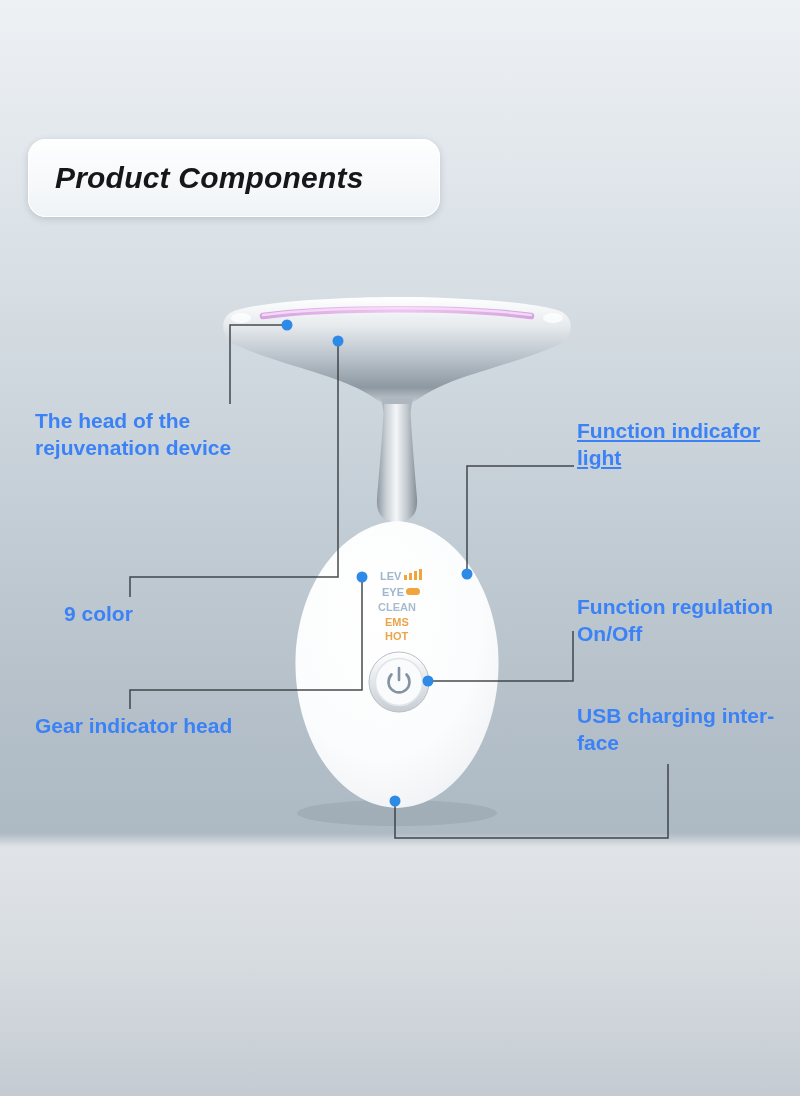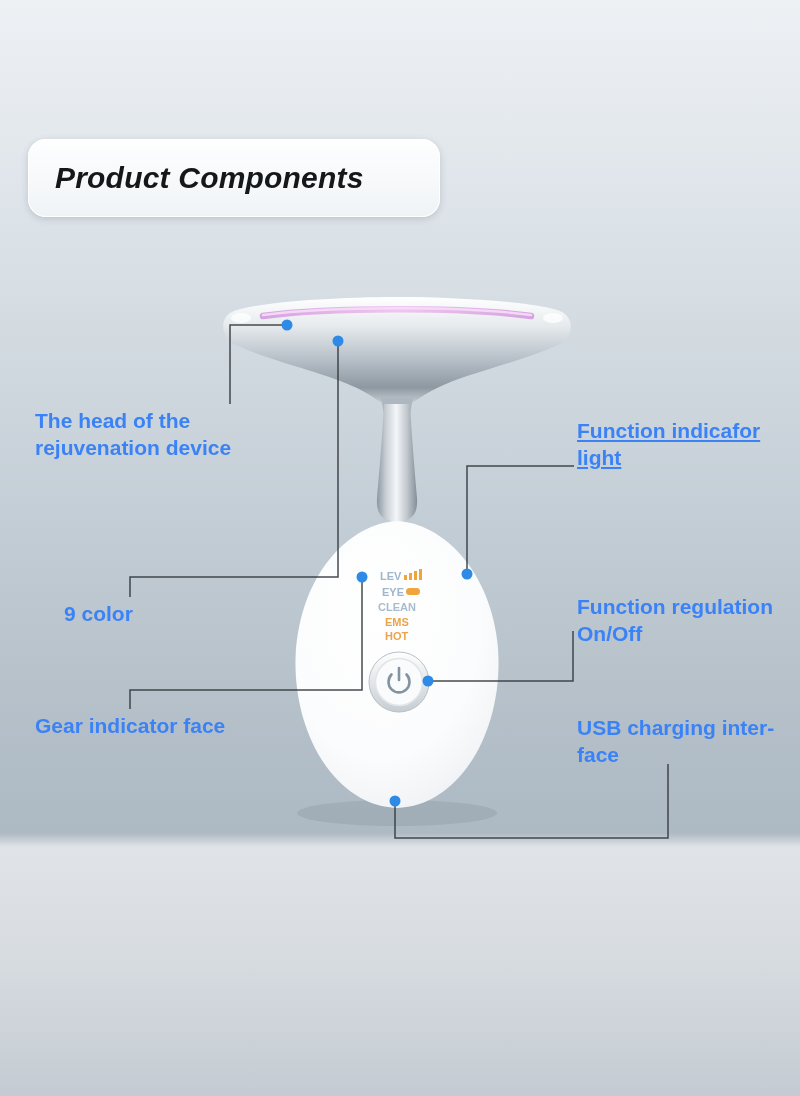--- a/index.html
+++ b/index.html
@@ -22,21 +22,21 @@
   }
   .callout{
     position:absolute;font-size:21px;font-weight:600;color:#3b82f6;
     line-height:1.3;white-space:pre-line;
   }
   .cl-head{left:35px;top:407px;width:240px;}
   .cl-seven{left:64px;top:600px;}
   .cl-gear{left:35px;top:712px;}
   .cl-find{left:577px;top:417px;width:210px;text-decoration:underline;}
   .cl-freg{left:577px;top:577px;width:215px;margin-top:16px;}
-  .cl-usb{left:577px;top:702px;width:200px;margin-top:12px;}
+  .cl-usb{left:577px;top:702px;width:200px;}
   svg.scene{position:absolute;left:0;top:0;}
 </style>
 </head>
 <body>
 
 <svg class="scene" width="800" height="1096" viewBox="0 0 800 1096">
   <defs>
     <linearGradient id="gradHead" x1="0" y1="0" x2="0" y2="1">
       <stop offset="0" stop-color="#ffffff"></stop>
       <stop offset="0.25" stop-color="#e7ebee"></stop>
@@ -132,19 +132,19 @@
   </g>
 </svg>
 
 <div class="title-card">
   <h1>Product Components</h1>
 </div>
 
 <div class="callout cl-head">The head of the
 rejuvenation device</div>
 <div class="callout cl-seven">9 color</div>
-<div class="callout cl-gear">Gear indicator face</div>
+<div class="callout cl-gear">Gear indicator head</div>
 <div class="callout cl-find">Function indicafor
 light</div>
 <div class="callout cl-freg">Function regulation
 On/Off</div>
 <div class="callout cl-usb">USB charging inter-
 face</div>
 
 </body></html>

